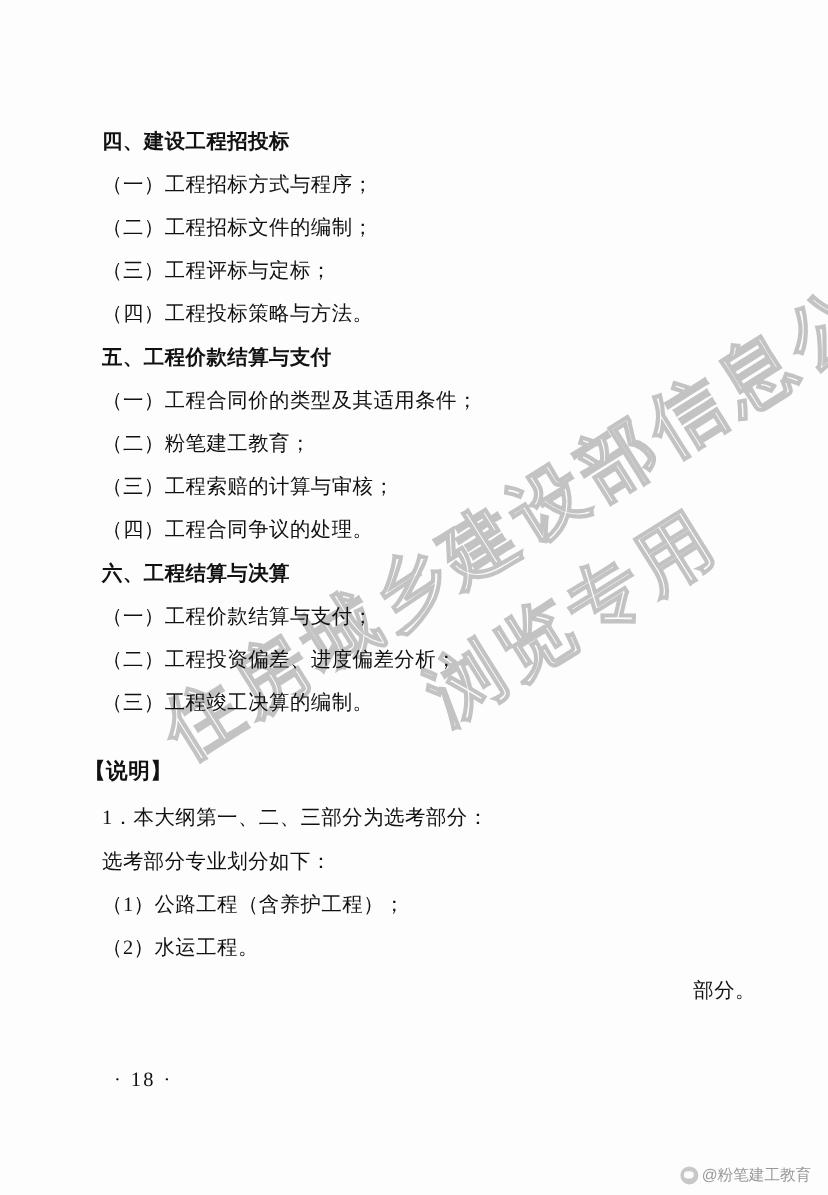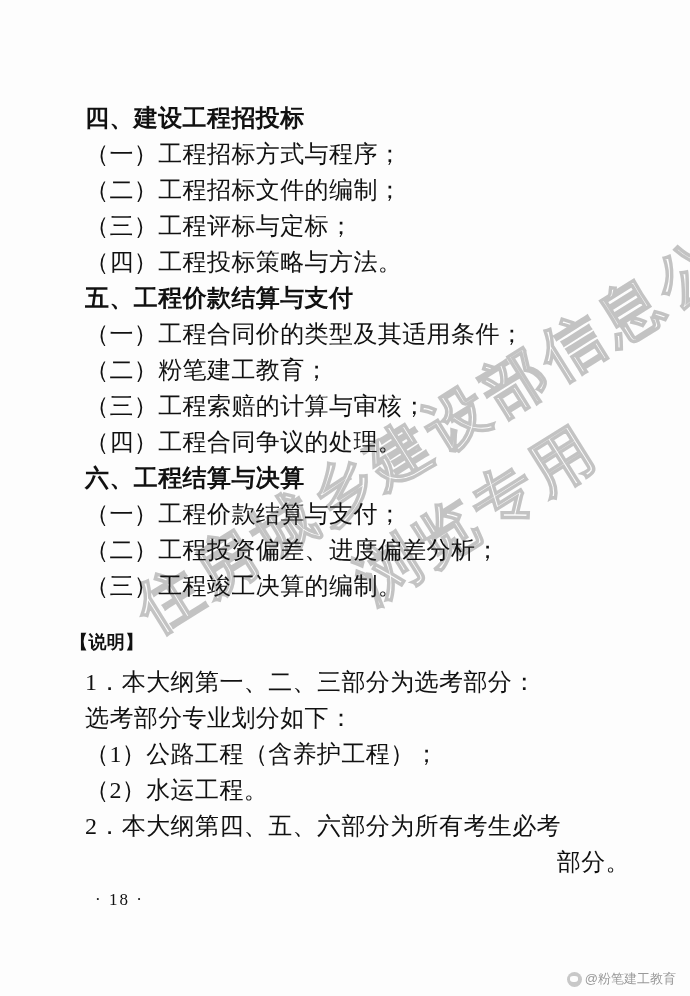--- a/index.html
+++ b/index.html
@@ -56,21 +56,21 @@
   #content {
     position: absolute;
     left: 0;
     top: 0;
     width: 690px;
     padding: 100px 60px 0 60px;
     box-sizing: border-box;
     z-index: 10;
   }
   .line {
-    font-size: 24px;
+    font-size: 17px;
     line-height: 36px;
     white-space: pre;
     letter-spacing: 0.4px;
   }
   .heading {
     font-weight: 700;
     padding-left: 25px;
   }
   .item {
     padding-left: 25px;
@@ -155,21 +155,20 @@
     <div class="line heading">六、工程结算与决算</div>
     <div class="line item">（一）工程价款结算与支付；</div>
     <div class="line item">（二）工程投资偏差、进度偏差分析；</div>
     <div class="line item">（三）工程竣工决算的编制。</div>
 
     <div class="line section-title">【说明】</div>
     <div class="line note-line">1．本大纲第一、二、三部分为选考部分：</div>
     <div class="line note-line">选考部分专业划分如下：</div>
     <div class="line note-line">（1）公路工程（含养护工程）；</div>
     <div class="line note-line">（2）水运工程。</div>
-    <div class="line note-line">2．本大纲第四、五、六部分为所有考生必考</div>
     <div class="line note-line no-indent">部分。</div>
 
   </div>
 
   <div id="pagenum">· 18 ·</div>
 
   <div id="footer-brand">
     <span class="wb-logo"></span>
     <span>@粉笔建工教育</span>
   </div>

